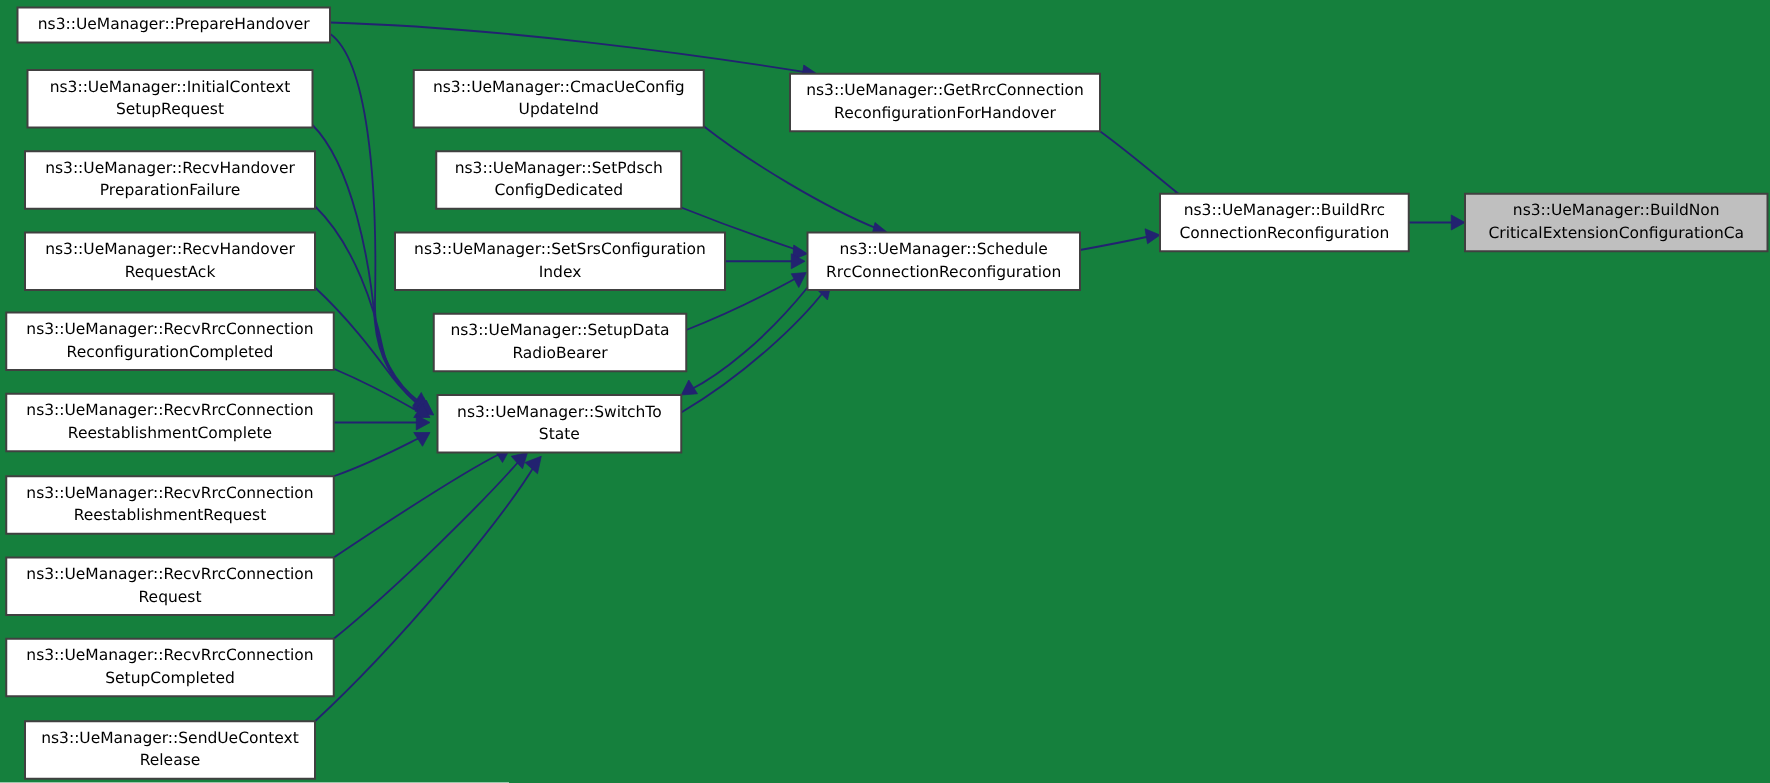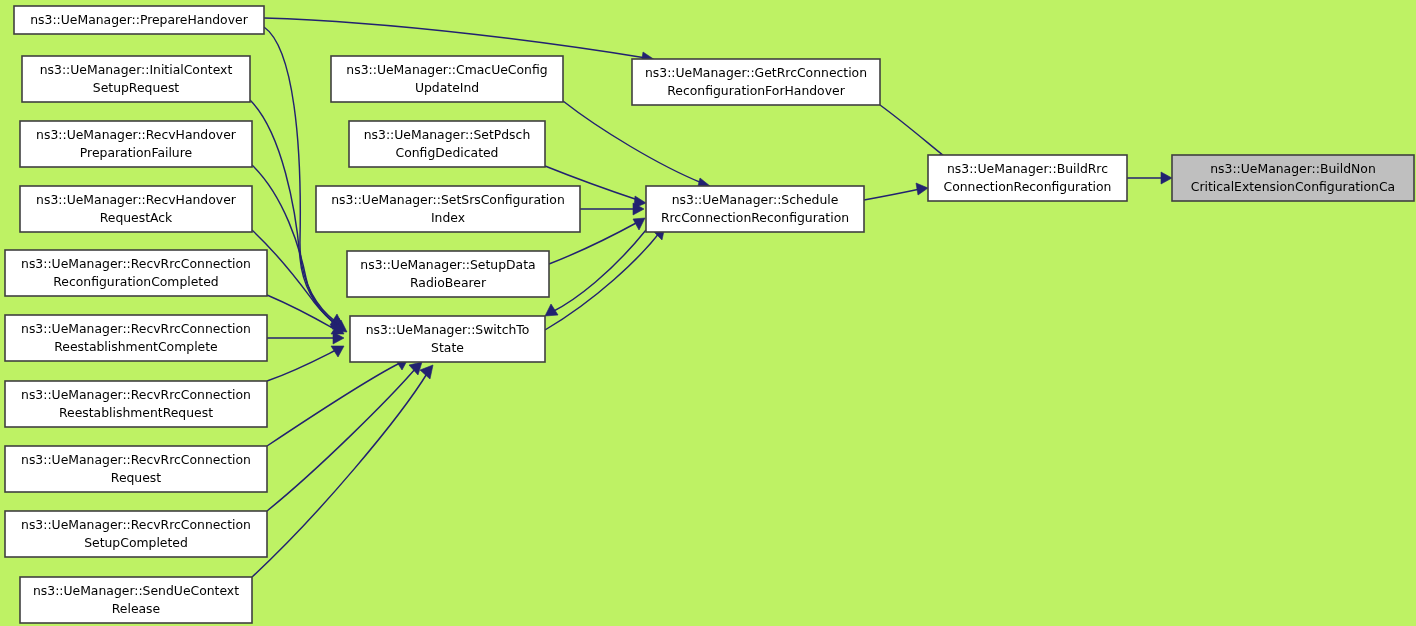--- a/index.html
+++ b/index.html
@@ -1,17 +1,17 @@
 <!DOCTYPE html>
 <html><head>
 <meta charset="utf-8">
 <style>
   html,body{margin:0;padding:0;background:#ffffff;}
   body{font-family:"DejaVu Sans","Liberation Sans",sans-serif;}
-  #graph-root{position:relative;width:1416px;height:626px;background:#bef264;overflow:hidden;}
+  #graph-root{position:relative;width:1416px;height:626px;background:#15803d;overflow:hidden;}
   svg#callgraph{display:block;width:1416px;height:626px;}
   .node-box{fill:#ffffff;stroke:#404040;stroke-width:1.6;}
   .node-box.highlight{fill:#bfbfbf;stroke:#404040;stroke-width:1.6;}
   .node-label{font-family:"DejaVu Sans","Liberation Sans",sans-serif;font-size:12.4px;fill:#000000;text-anchor:middle;dominant-baseline:middle;}
   .edge-path{fill:none;stroke:#222270;stroke-width:1.45;}
   .edge-head{fill:#222270;stroke:#222270;stroke-width:0.6;}
 </style>
 </head>
 <body>
 

